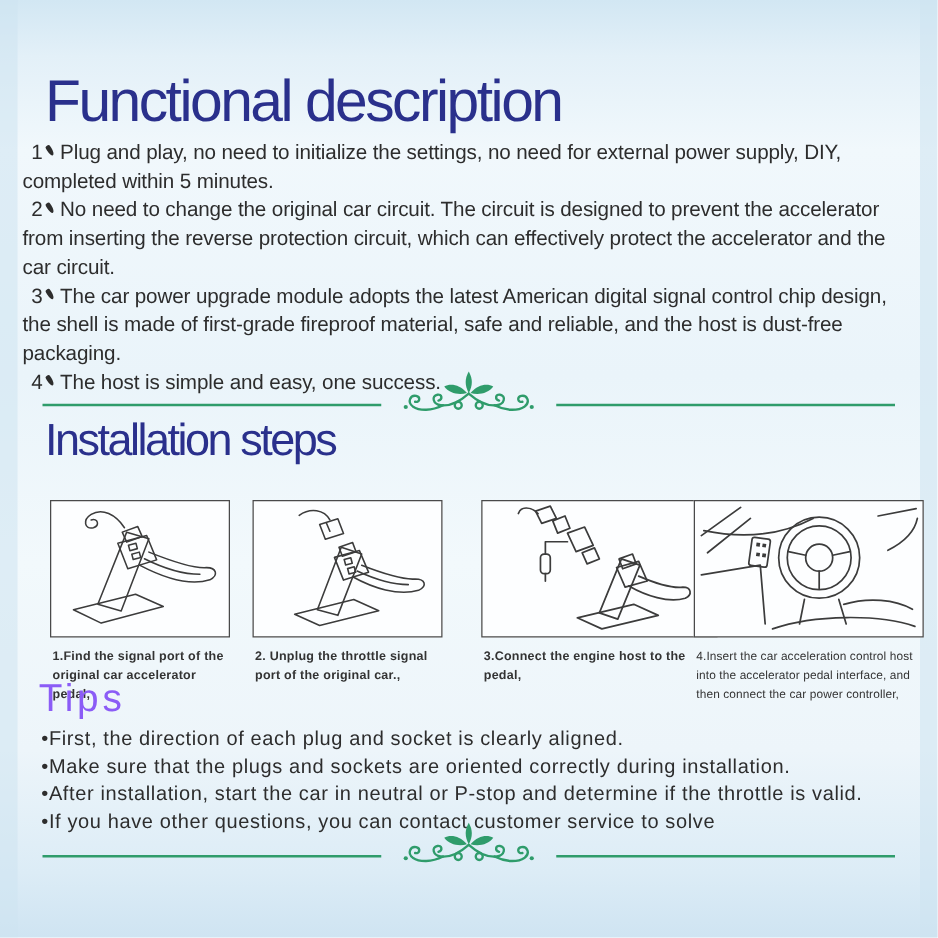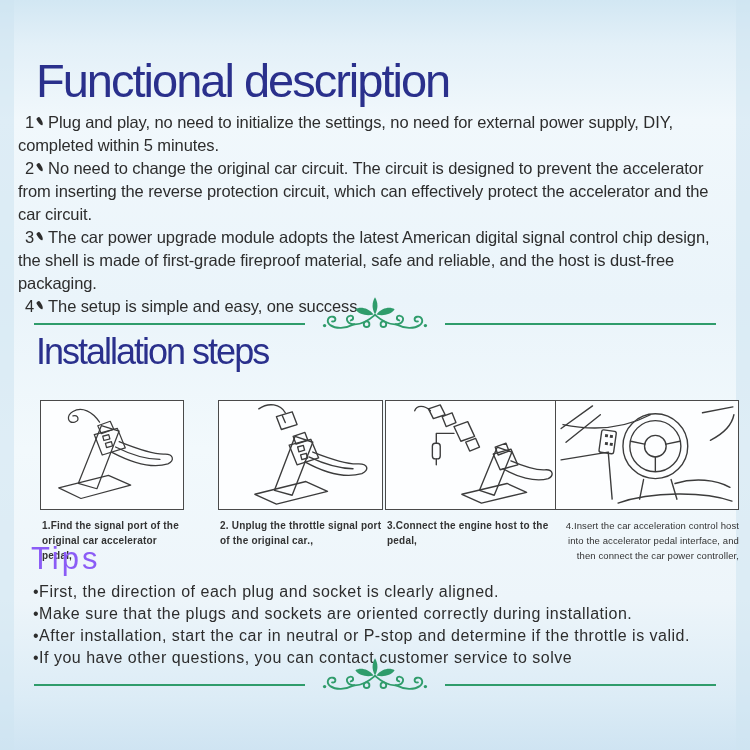--- a/index.html
+++ b/index.html
@@ -33,22 +33,22 @@
   }
 
   .divider{position:absolute;left:34px;right:34px;display:flex;align-items:flex-end;z-index:2;}
   #divider-1{top:295px;height:36px;}
   #divider-2{top:656px;height:36px;}
   .divider .dline{flex:1;height:0;border-bottom:2px solid #2f9c6b;margin-bottom:6px;}
   .divider svg{flex:0 0 auto;}
 
   .steps{position:absolute;top:400px;left:0;width:750px;z-index:2;}
   .step{position:absolute;top:0;margin:0;}
-  #step-1{left:40px;width:144px;} #step-2{left:218px;width:165px;}
-  #step-3{left:385px;width:189px;} #step-4{left:555px;width:184px;text-align:right;}
+  #step-1{left:40px;width:144px;} #step-2{left:202px;width:152px;}
+  #step-3{left:385px;width:189px;} #step-4{left:555px;width:184px;}
   .stepbox{background:#fdfeff;border:1px solid #4a4a4a;height:110px;box-sizing:border-box;}
   .stepbox svg{display:block;width:100%;height:100%;}
   .caption{
     margin:8px 0 0 2px;color:#333;font-size:10px;font-weight:bold;line-height:15px;letter-spacing:.2px;
   }
   #step-4 .caption{font-weight:normal;font-size:9.5px;line-height:15px;letter-spacing:.1px;}
 
   #tips-title{
     position:absolute;left:31px;top:541px;margin:0;color:#8b5cf6;
     font-size:31px;font-weight:400;letter-spacing:3px;z-index:2;
@@ -63,21 +63,21 @@
 
 <div class="edge left"></div>
 <div class="edge right"></div>
 
 <h1 class="big-title" id="functional-title">Functional description</h1>
 
 <div class="paras">
   <p><span>1</span><span class="dun"></span><span>Plug and play, no need to initialize the settings, no need for external power supply, DIY, completed within 5 minutes.</span></p>
   <p><span>2</span><span class="dun"></span><span>No need to change the original car circuit. The circuit is designed to prevent the accelerator from inserting the reverse protection circuit, which can effectively protect the accelerator and the car circuit.</span></p>
   <p><span>3</span><span class="dun"></span><span>The car power upgrade module adopts the latest American digital signal control chip design, the shell is made of first-grade fireproof material, safe and reliable, and the host is dust-free packaging.</span></p>
-  <p><span>4</span><span class="dun"></span><span>The setup is simple and easy, one success.</span></p>
+  <p><span>4</span><span class="dun"></span><span>The host is simple and easy, one success.</span></p>
 </div>
 
 <div class="divider" id="divider-1">
   <span class="dline"></span>
   <svg width="140" height="36" viewBox="0 0 150 36">
     <g fill="#2f9c6b" stroke="none">
       <path d="M75 1 C71.5 7 71.5 13 75 19.5 C78.5 13 78.5 7 75 1 Z"></path>
       <path d="M73.5 19.5 C67 12 59 11 54 14 C58 20 67 21.5 73.5 19.5 Z"></path>
       <path d="M76.5 19.5 C83 12 91 11 96 14 C92 20 83 21.5 76.5 19.5 Z"></path>
       <circle cx="21" cy="31.5" r="1.8"></circle>

